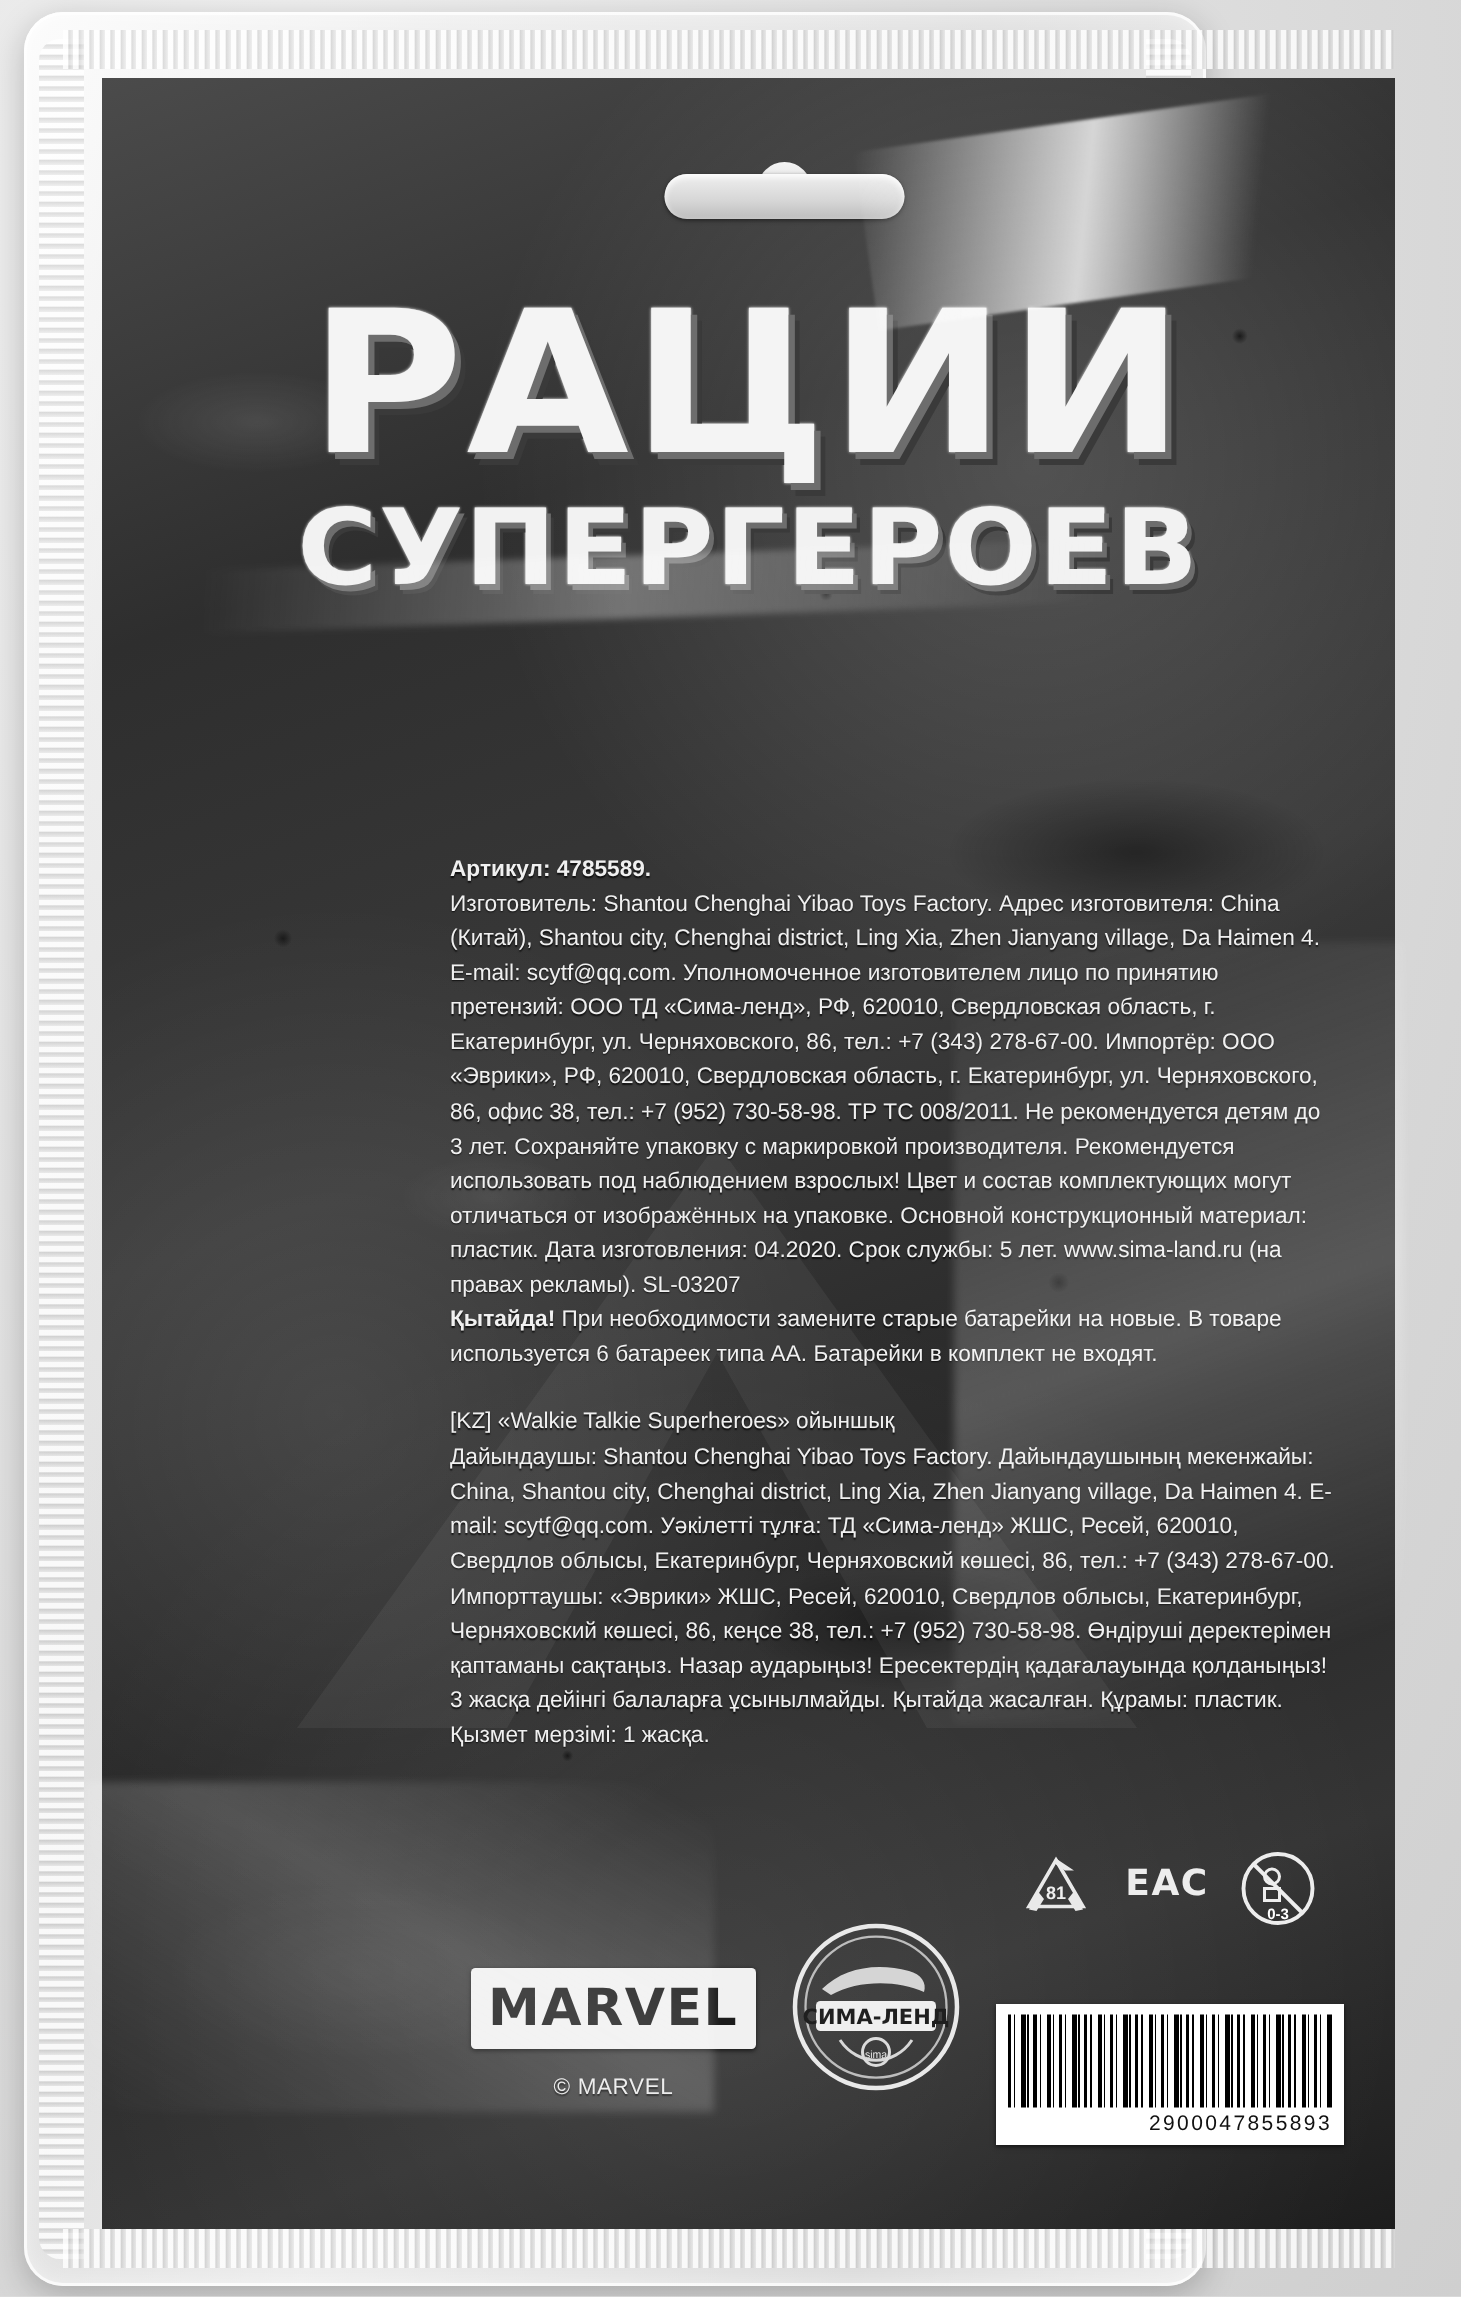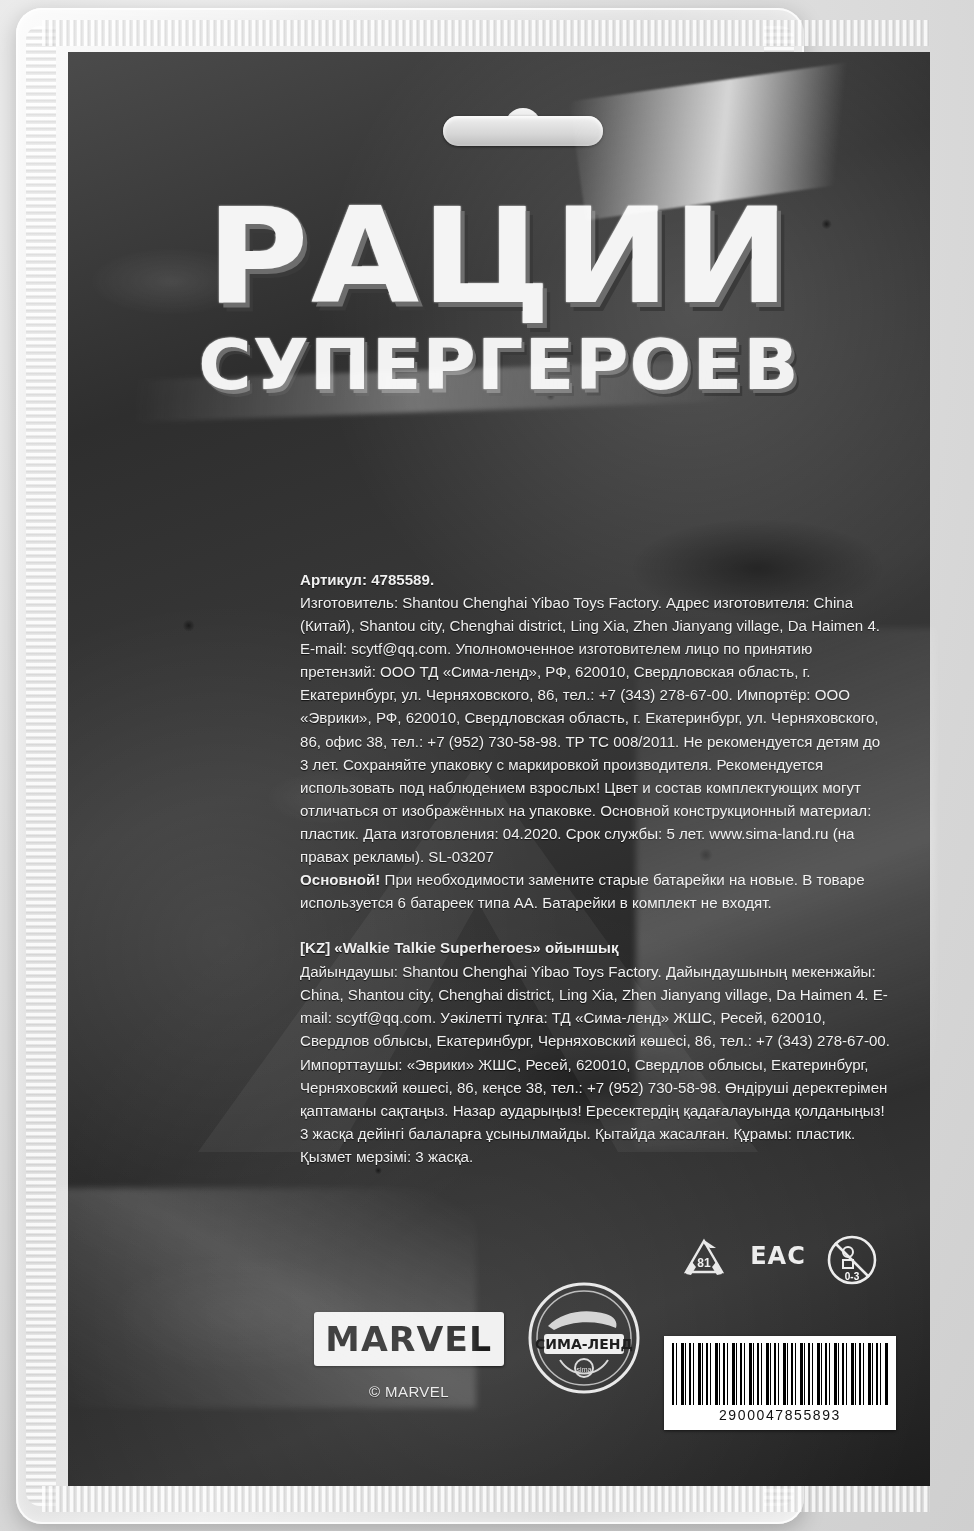--- a/index.html
+++ b/index.html
@@ -159,21 +159,21 @@
     color: #f0f0f0;
     font-family: "Liberation Sans", sans-serif;
     font-size: 15.1px;
     line-height: 1.53;
     text-shadow: 0 1px 1px rgba(0,0,0,.75);
   }
   #info .strong { font-weight: bold; margin-top: 48px; }
   #info p { margin: 0 0 0 0; }
   #info .blk { margin-bottom: 0; }
   #info .gap { height: 22px; }
-  #info .kz-head { font-weight: bold; margin-bottom: 1px; }
+  #info .kz-head { font-weight: normal; margin-bottom: 1px; }
 
   
   #marvel-logo {
     position: absolute; left: 246px; bottom: 120px;
     width: 190px; height: 54px;
     background: #f1f1f1;
     border-radius: 3px;
     display: flex; align-items: center; justify-content: center;
     box-shadow: 0 1px 3px rgba(0,0,0,.6);
   }
@@ -221,21 +221,21 @@
     background-image: repeating-linear-gradient(
       to right,
       #000 0px, #000 2px, #fff 2px, #fff 4px,
       #000 4px, #000 5px, #fff 5px, #fff 9px,
       #000 9px, #000 12px, #fff 12px, #fff 13px,
       #000 13px, #000 14px, #fff 14px, #fff 17px
     );
   }
   #barcode-num {
     margin-top: 2px;
-    text-align: center;
+    text-align: right;
     font-family: "Liberation Sans", sans-serif;
     font-size: 14px;
     letter-spacing: 1.6px;
     color: #111;
   }
 
   
   .glare { position: absolute; pointer-events: none; }
   #glare1 {
     left: 560px; top: 70px; width: 330px; height: 120px;
@@ -283,25 +283,25 @@
       </div>
 
       <div id="title-block">
         <div id="title-main">РАЦИИ</div>
         <div id="title-sub">СУПЕРГЕРОЕВ</div>
       </div>
 
       <div id="info">
         <p class="strong">Артикул: 4785589.</p>
         <p class="blk">Изготовитель: Shantou Chenghai Yibao Toys Factory. Адрес изготовителя: China (Китай), Shantou city, Chenghai district, Ling Xia, Zhen Jianyang village, Da Haimen 4. E-mail: scytf@qq.com. Уполномоченное изготовителем лицо по принятию претензий: ООО ТД «Сима-ленд», РФ, 620010, Свердловская область, г. Екатеринбург, ул. Черняховского, 86, тел.: +7 (343) 278-67-00. Импортёр: ООО «Эврики», РФ, 620010, Свердловская область, г. Екатеринбург, ул. Черняховского, 86, офис 38, тел.: +7 (952) 730-58-98. ТР ТС 008/2011. Не рекомендуется детям до 3 лет. Сохраняйте упаковку с маркировкой производителя. Рекомендуется использовать под наблюдением взрослых! Цвет и состав комплектующих могут отличаться от изображённых на упаковке. Основной конструкционный материал: пластик. Дата изготовления: 04.2020. Срок службы: 5 лет.  www.sima-land.ru (на правах рекламы). SL-03207</p>
-        <p class="blk"><span class="strong">Основной!</span><span> При необходимости замените старые батарейки на новые. В товаре используется 6 батареек типа АА. Батарейки в комплект не входят.</span></p>
+        <p class="blk"><span class="strong">Қытайда!</span><span> При необходимости замените старые батарейки на новые. В товаре используется 6 батареек типа АА. Батарейки в комплект не входят.</span></p>
         <div class="gap"></div>
         <p class="kz-head">[KZ] «Walkie Talkie Superheroes» ойыншық</p>
         <p class="blk">Дайындаушы: Shantou Chenghai Yibao Toys Factory. Дайындаушының мекенжайы: China, Shantou city, Chenghai district, Ling Xia, Zhen Jianyang village, Da Haimen 4. E-mail: scytf@qq.com. Уәкілетті тұлға: ТД «Сима-ленд» ЖШС, Ресей, 620010, Свердлов облысы, Екатеринбург, Черняховский көшесі, 86, тел.: +7 (343) 278-67-00. Импорттаушы: «Эврики» ЖШС, Ресей, 620010, Свердлов облысы, Екатеринбург, Черняховский көшесі, 86, кеңсе 38, тел.: +7 (952) 730-58-98. Өндіруші деректерімен қаптаманы сақтаңыз. Назар аударыңыз! Ересектердің қадағалауында қолданыңыз! 3 жасқа дейінгі балаларға ұсынылмайды. Қытайда жасалған. Құрамы: пластик.</p>
-        <p class="blk">Қызмет мерзімі: 3 жасқа.</p>
+        <p class="blk">Қызмет мерзімі: 1 жасқа.</p>
       </div>
 
       <div id="marvel-logo">
         <span>MARVEL</span>
       </div>
       <div id="marvel-copy">© MARVEL</div>
 
       <svg id="sima-stamp" viewBox="0 0 112 112">
         <circle cx="56" cy="56" r="54" fill="none" stroke="#e9e9e9" stroke-width="3"></circle>
         <circle cx="56" cy="56" r="47" fill="none" stroke="#bdbdbd" stroke-width="1.5"></circle>

